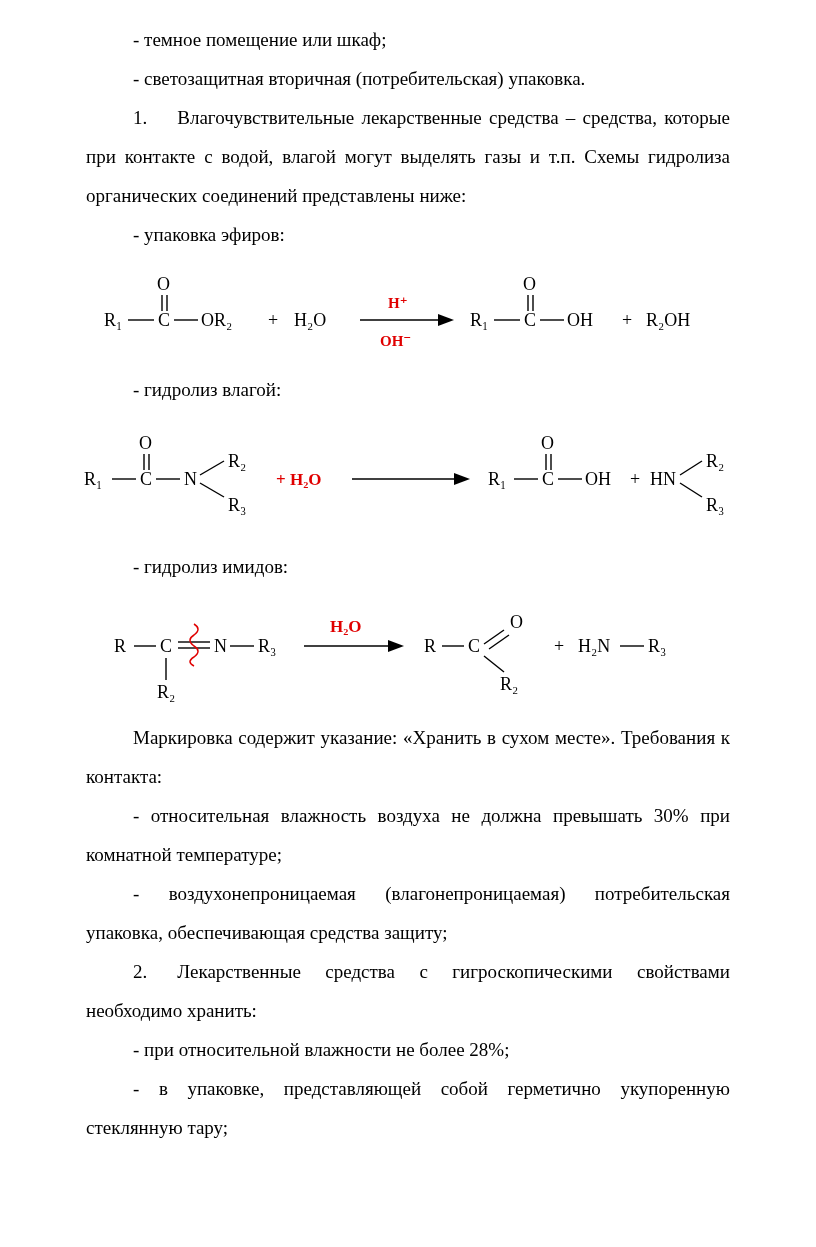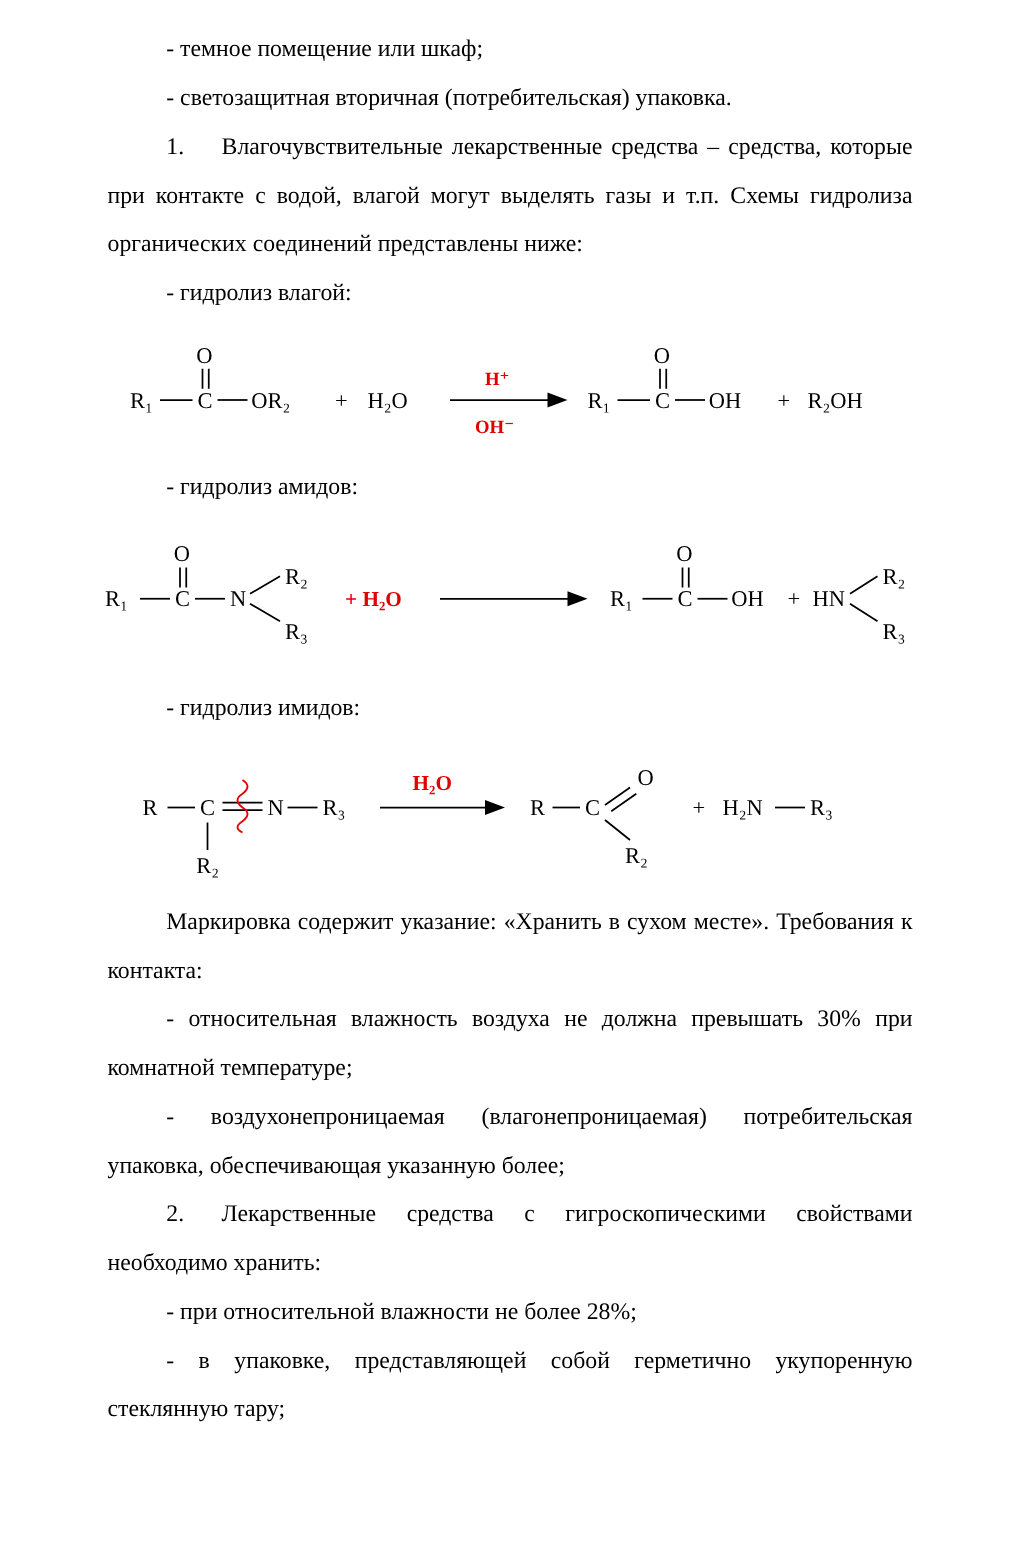--- a/index.html
+++ b/index.html
@@ -52,21 +52,21 @@
 <body>
 
 <div class="page">
 
   <p class="para">- темное помещение или шкаф;</p>
 
   <p class="para">- светозащитная вторичная (потребительская) упаковка.</p>
 
   <p class="para"><span>1.</span><span class="numtab"></span><span>Влагочувствительные лекарственные средства – средства, которые при контакте с водой, влагой могут выделять газы и т.п. Схемы гидролиза органических соединений представлены ниже:</span></p>
 
-  <p class="para">- гидролиз влагой:</p>
+  <p class="para">- упаковка эфиров:</p>
 
   <div class="scheme-row">
     <svg class="scheme" width="620" height="96" viewBox="0 0 620 96">
       <g>
         <line class="bond" x1="30" y1="56" x2="56" y2="56"></line>
         <line class="bond" x1="64" y1="31" x2="64" y2="47"></line>
         <line class="bond" x1="69" y1="31" x2="69" y2="47"></line>
         <line class="bond" x1="76" y1="56" x2="100" y2="56"></line>
         <line class="bond" x1="262" y1="56" x2="346" y2="56" stroke-width="2"></line>
         <polygon class="ahead" points="356,56 340,50 340,62"></polygon>
@@ -85,21 +85,21 @@
       <text x="282" y="82" class="red-small">OH⁻</text>
       <text x="372" y="62">R₁</text>
       <text x="425" y="26">O</text>
       <text x="426" y="62">C</text>
       <text x="469" y="62">OH</text>
       <text x="524" y="62">+</text>
       <text x="548" y="62">R₂OH</text>
     </svg>
   </div>
 
-  <p class="para">- гидролиз амидов:</p>
+  <p class="para">- гидролиз влагой:</p>
 
   <div class="scheme-row">
     <svg class="scheme" width="660" height="118" viewBox="0 0 660 118">
       <g>
         <line class="bond" x1="34" y1="60" x2="58" y2="60"></line>
         <line class="bond" x1="66" y1="35" x2="66" y2="51"></line>
         <line class="bond" x1="71" y1="35" x2="71" y2="51"></line>
         <line class="bond" x1="78" y1="60" x2="102" y2="60"></line>
         <line class="bond" x1="122" y1="56" x2="146" y2="42"></line>
         <line class="bond" x1="122" y1="64" x2="146" y2="78"></line>
@@ -162,21 +162,21 @@
       <text x="446" y="56">+</text>
       <text x="470" y="56">H₂N</text>
       <text x="540" y="56">R₃</text>
     </svg>
   </div>
 
   <p class="para">Маркировка содержит указание: «Хранить в сухом месте». Требования к контакта:</p>
 
   <p class="para">- относительная влажность воздуха не должна превышать 30% при комнатной температуре;</p>
 
-  <p class="para">- воздухонепроницаемая (влагонепроницаемая) потребительская упаковка, обеспечивающая указанную более;</p>
+  <p class="para">- воздухонепроницаемая (влагонепроницаемая) потребительская упаковка, обеспечивающая средства защиту;</p>
 
 
   <p class="para"><span>2.</span><span class="numtab"></span><span>Лекарственные средства с гигроскопическими свойствами необходимо хранить:</span></p>
 
   <p class="para">- при относительной влажности не более 28%;</p>
 
   <p class="para">- в упаковке, представляющей собой герметично укупоренную стеклянную тару;</p>
 
 </div>
 

